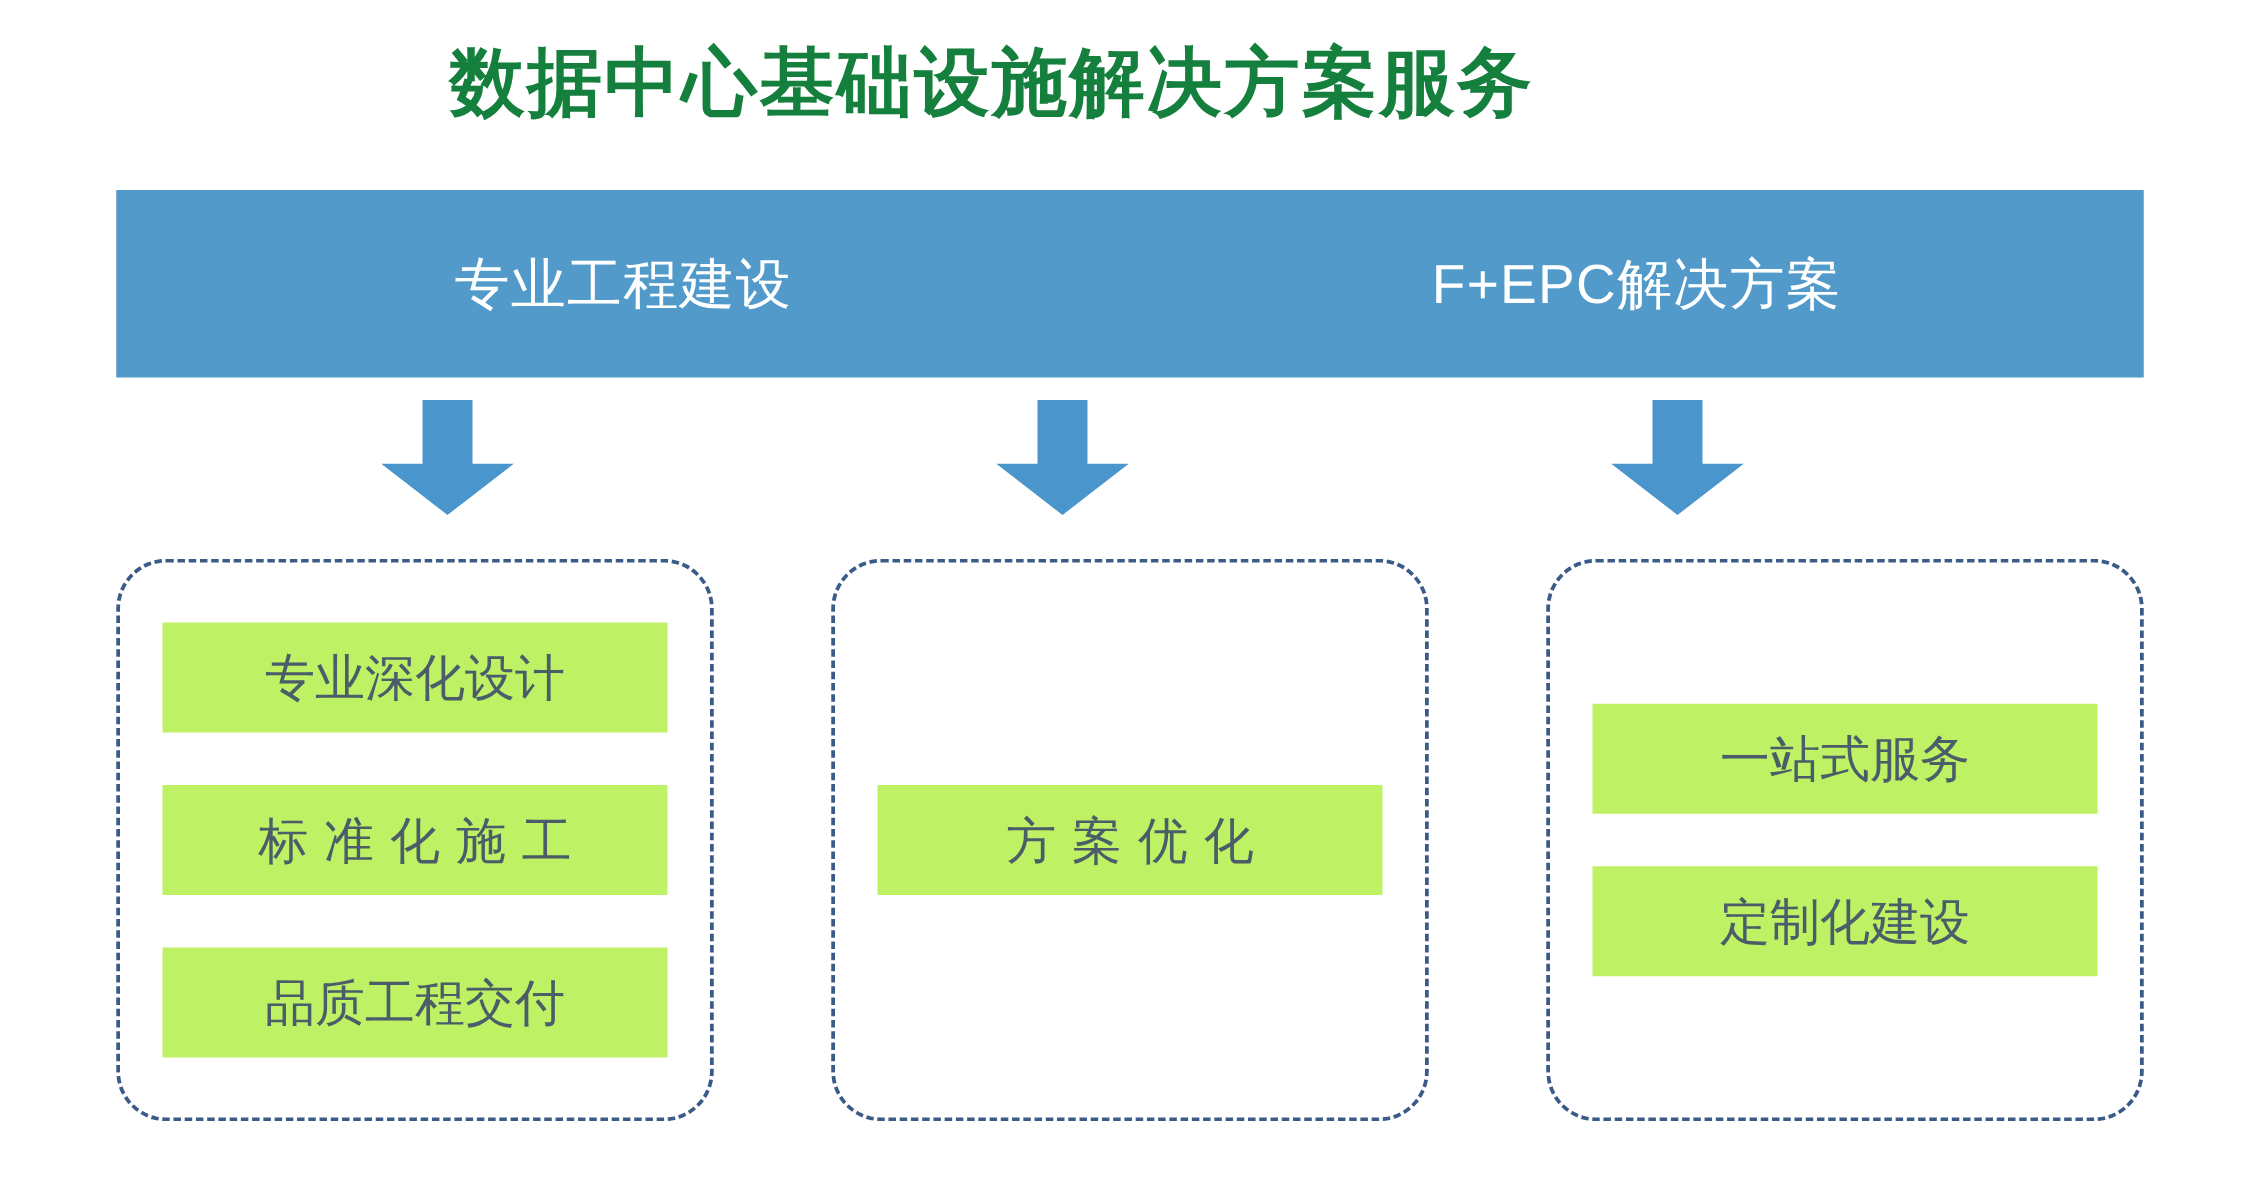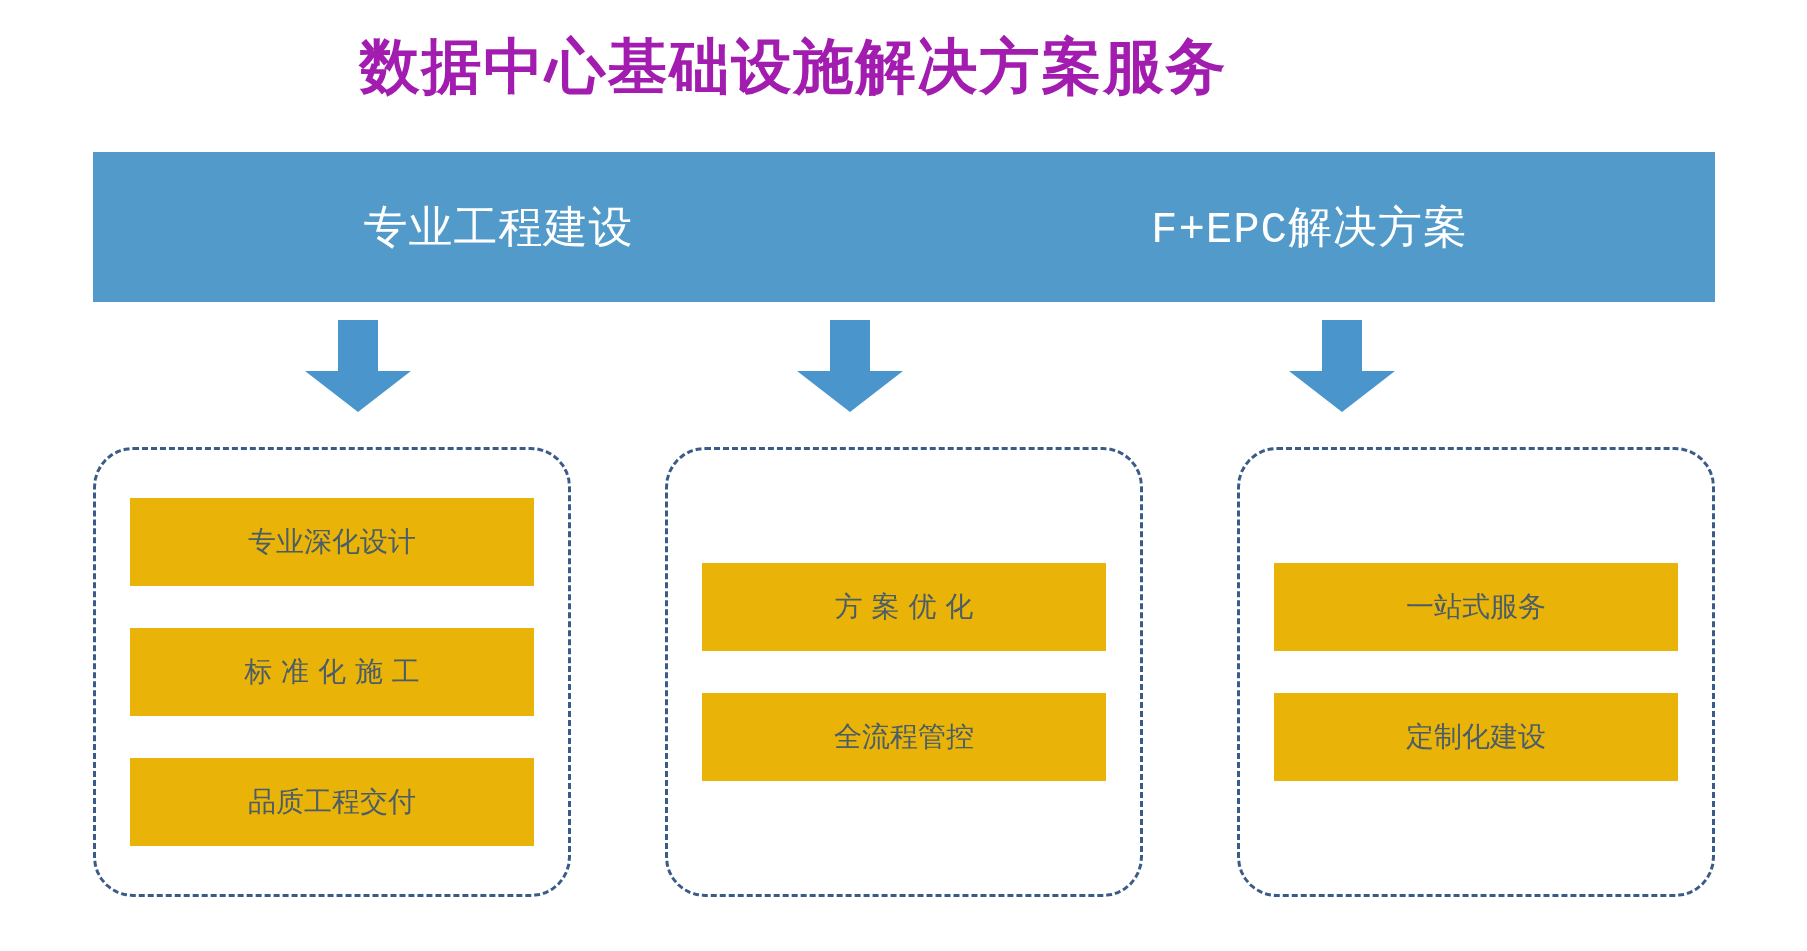--- a/index.html
+++ b/index.html
@@ -25,21 +25,21 @@
   
   .page-title {
     position: absolute;
     left: 0;
     top: 32px;
     width: 1587px;
     text-align: center;
     font-size: 60px;
     font-weight: bold;
     letter-spacing: 2px;
-    color: #a21caf;
+    color: #15803d;
     font-family: "DejaVu Sans", "Liberation Sans", sans-serif;
     line-height: 1.15;
     white-space: nowrap;
   }
 
   
   .header-band {
     position: absolute;
     left: 93px;
     top: 152px;
@@ -52,21 +52,21 @@
   .header-cell {
     flex: 1 1 0;
     display: flex;
     align-items: center;
     justify-content: center;
     color: #ffffff;
     font-size: 44px;
     font-weight: 500;
     letter-spacing: 1px;
     white-space: nowrap;
-    font-family: Liberation Mono, monospace;
+    font-family: Liberation Sans, sans-serif;
   }
 
   
   .arrow {
     position: absolute;
     width: 106px;
     height: 92px;
   }
   .arrow svg { display: block; width: 106px; height: 92px; }
 
@@ -90,26 +90,26 @@
     display: flex;
     flex-direction: column;
     align-items: center;
     justify-content: center;
     gap: 42px;
     background: transparent;
   }
   .item-chip {
     width: 404px;
     height: 88px;
-    background: #eab308;
+    background: #bef264;
     display: flex;
     align-items: center;
     justify-content: center;
     color: #4a5d68;
-    font-size: 28px;
+    font-size: 40px;
     white-space: nowrap;
     font-family: "DejaVu Sans", "Liberation Sans", sans-serif;
   }
 </style>
 </head>
 <body>
 
 <div id="page">
 
   <div class="page-title">数据中心基础设施解决方案服务</div>
@@ -138,21 +138,20 @@
   <div class="columns">
 
     <div class="dashed-box">
       <div class="item-chip">专业深化设计</div>
       <div class="item-chip">标 准 化 施 工</div>
       <div class="item-chip">品质工程交付</div>
     </div>
 
     <div class="dashed-box">
       <div class="item-chip">方 案 优 化</div>
-      <div class="item-chip">全流程管控</div>
     </div>
 
     <div class="dashed-box">
       <div class="item-chip">一站式服务</div>
       <div class="item-chip">定制化建设</div>
     </div>
 
   </div>
 
 </div>

